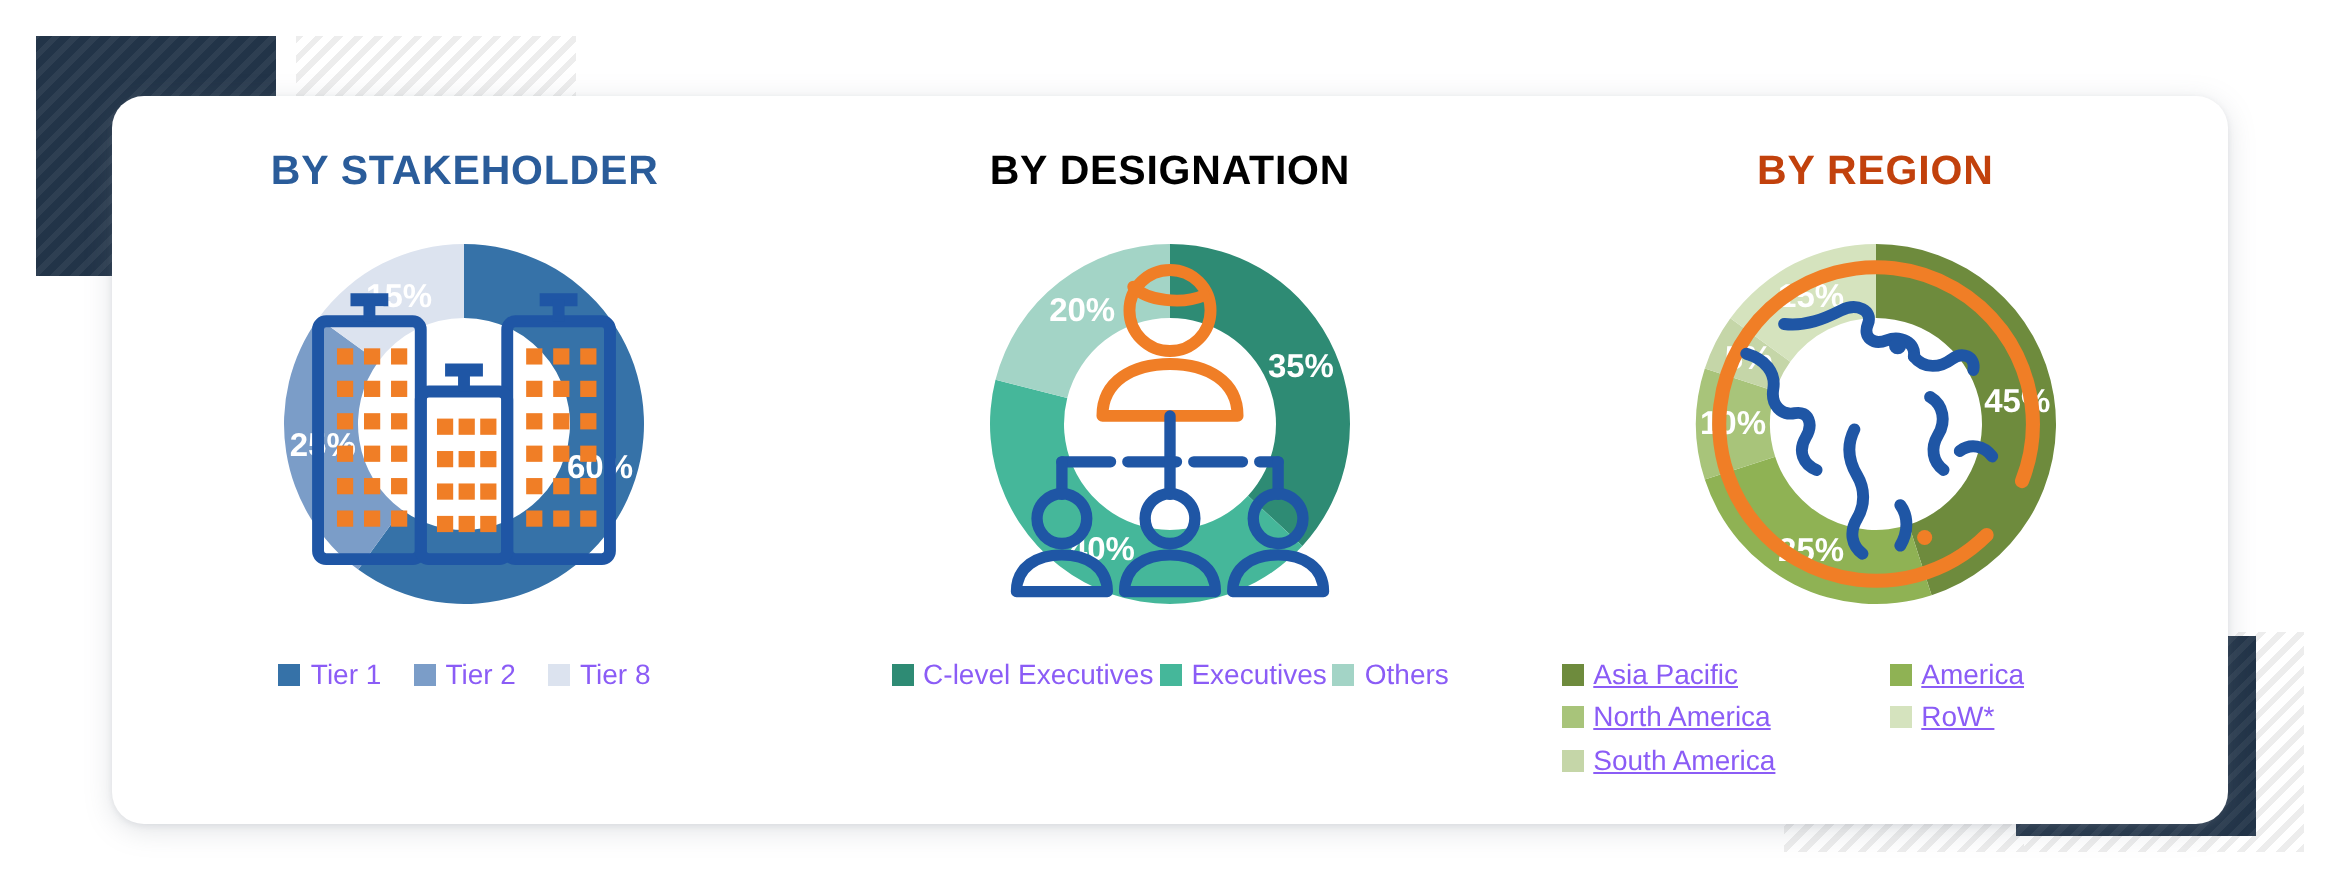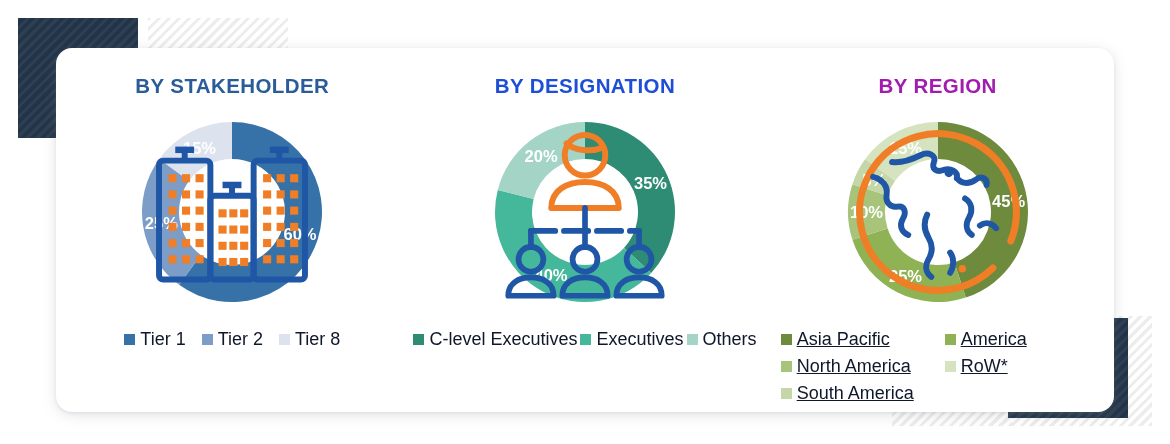--- a/index.html
+++ b/index.html
@@ -167,22 +167,22 @@
     top: 50%;
     transform: translate(-50%, -50%);
     width: 74px;
     height: 74px;
     pointer-events: none;
   }
 
   
   .legend {
     margin-top: 16px;
-    font-size: 18px;
-    color: #0f172a;
+    font-size: 14px;
+    color: #8b5cf6;
   }
   .legend-inline {
     display: flex;
     flex-direction: row;
     gap: 16px;
     align-items: center;
   }
   .legend-col {
     display: flex;
     flex-direction: row;
@@ -325,21 +325,21 @@
               <span>Tier 2</span>
             </div>
             <div class="legend-item">
               <span class="swatch" style="background: rgb(220, 227, 239);"></span>
               <span>Tier 8</span>
             </div>
           </div>
       </div>
 
       <div class="chart-block">
-        <div class="chart-title" style="color: #1d4ed8;">BY DESIGNATION</div>
+        <div class="chart-title" style="color: #000000;">BY DESIGNATION</div>
 
         <div class="donut-wrap">
           <svg viewBox="0 0 200 200">
             <g>
                 <path d="M 100 10 A 90 90 0 0 1 166.21515196058186 160.95534144631668 L 138.993367265676 135.89592329616426 A 53 53 0 0 0 100 47 Z" fill="#2E8B74"></path>
                 <path d="M 166.21515196058186 160.95534144631668 A 90 90 0 0 1 12.753976065460265 77.90630615732806 L 48.62178590521549 86.98926918153764 A 53 53 0 0 0 138.993367265676 135.89592329616426 Z" fill="#45B79A"></path>
                 <path d="M 12.753976065460265 77.90630615732806 A 90 90 0 0 1 99.99999999999999 10 L 99.99999999999999 47 A 53 53 0 0 0 48.62178590521549 86.98926918153764 Z" fill="#A3D4C6"></path>
               </g>
             <g>
                 <text x="165.47779285583658" y="71.27877713731267" class="slice-label">35%</text>
@@ -381,21 +381,21 @@
               <span>Executives</span>
             </div>
             <div class="legend-item">
               <span class="swatch" style="background: rgb(163, 212, 198);"></span>
               <span>Others</span>
             </div>
           </div>
       </div>
 
       <div class="chart-block">
-        <div class="chart-title" style="color: #a21caf;">BY REGION</div>
+        <div class="chart-title" style="color: #c2410c;">BY REGION</div>
 
         <div class="donut-wrap">
           <svg viewBox="0 0 200 200">
             <g>
                 <path d="M 100 10 A 90 90 0 0 1 127.81152949374527 185.59508646656383 L 116.37790070187222 150.40599536364314 A 53 53 0 0 0 100 47 Z" fill="#6E8B3D"></path>
                 <path d="M 127.81152949374527 185.59508646656383 A 90 90 0 0 1 14.404913533436186 127.81152949374527 L 49.594004636356864 116.37790070187222 A 53 53 0 0 0 116.37790070187222 150.40599536364314 Z" fill="#8FB254"></path>
                 <path d="M 14.404913533436186 127.81152949374527 A 90 90 0 0 1 14.404913533436186 72.1884705062547 L 49.594004636356864 83.62209929812778 A 53 53 0 0 0 49.594004636356864 116.37790070187222 Z" fill="#A8C47A"></path>
                 <path d="M 14.404913533436186 72.1884705062547 A 90 90 0 0 1 27.188470506254717 47.099327293677426 L 57.12209929812778 68.84738162849894 A 53 53 0 0 0 49.594004636356864 83.62209929812778 Z" fill="#C5D6A8"></path>
                 <path d="M 27.188470506254717 47.099327293677426 A 90 90 0 0 1 99.99999999999999 10 L 99.99999999999999 47 A 53 53 0 0 0 57.12209929812778 68.84738162849894 Z" fill="#D5E3BE"></path>
               </g>

